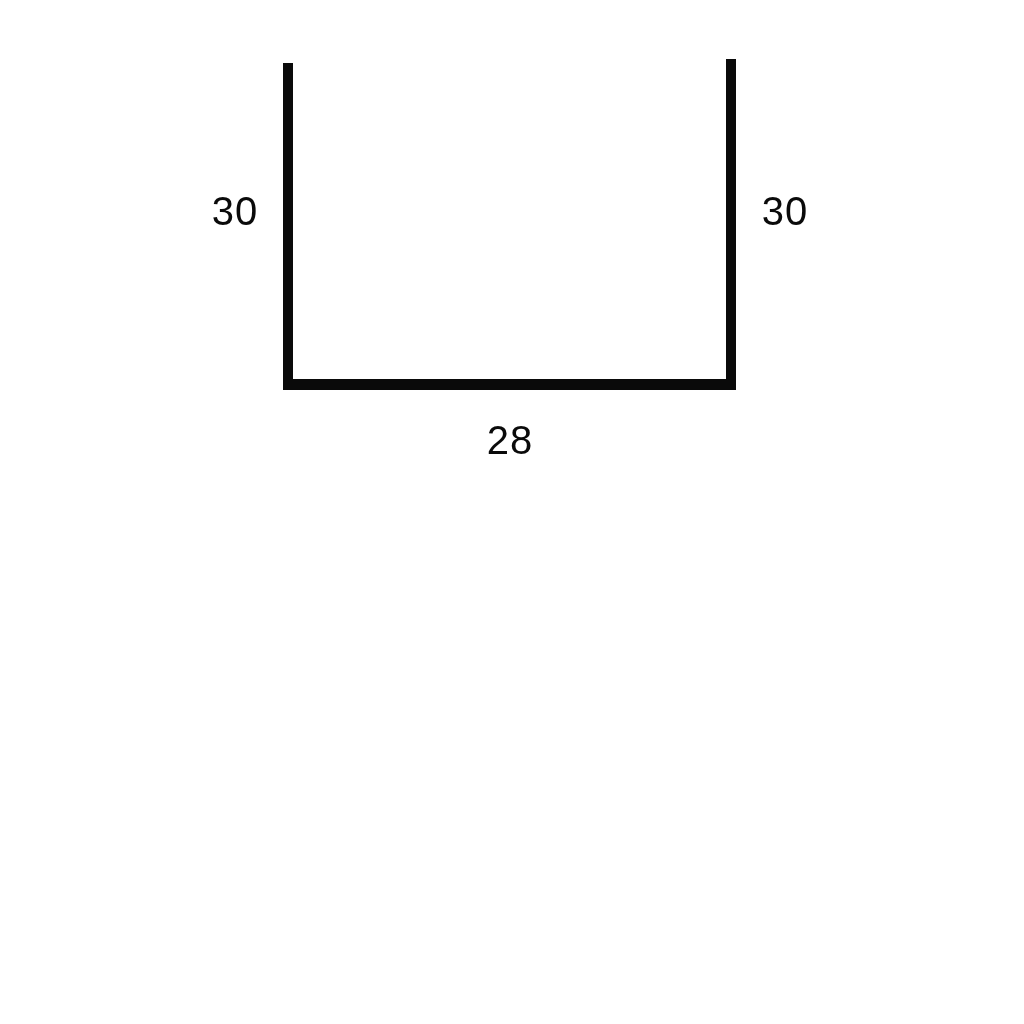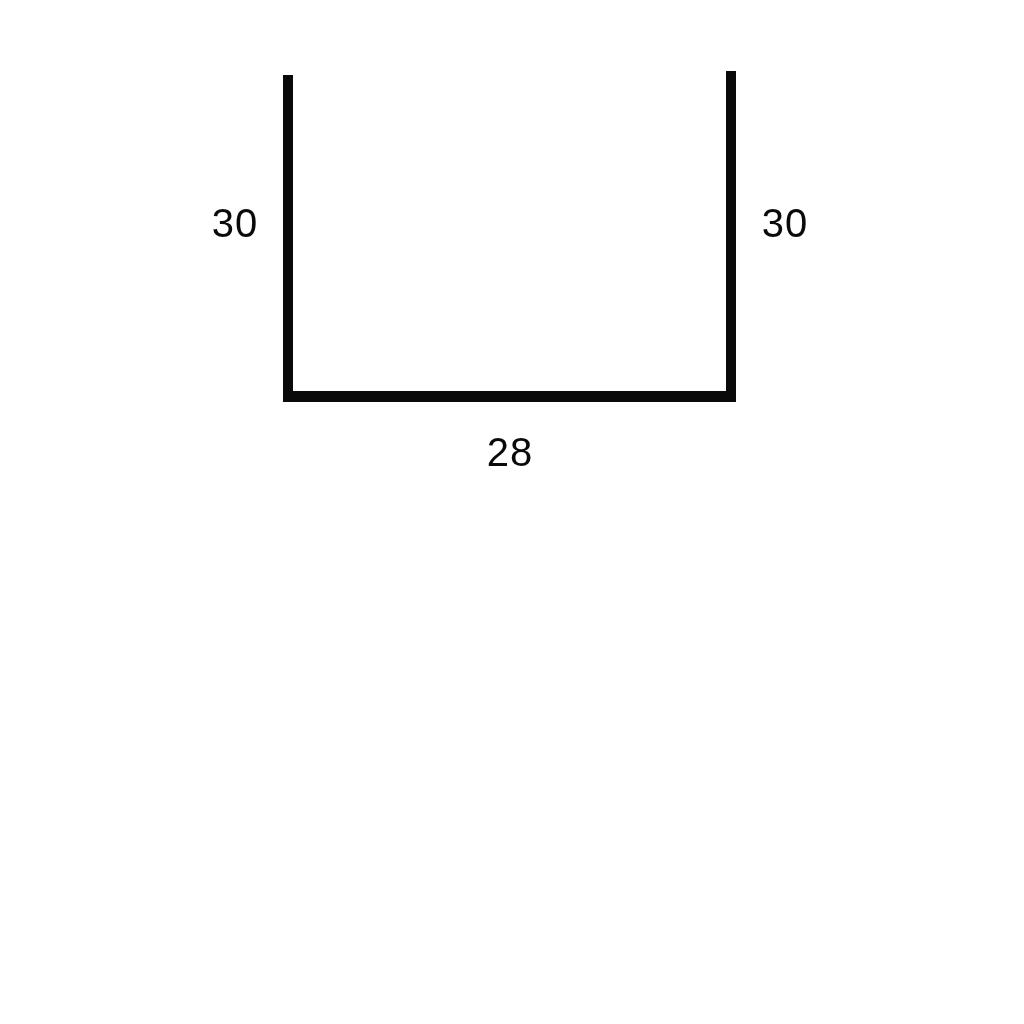--- a/index.html
+++ b/index.html
@@ -8,21 +8,20 @@
     width: 1024px;
     height: 1024px;
     background: #ffffff;
     overflow: hidden;
   }
   .stage {
     position: relative;
     width: 1024px;
     height: 864px;
     background: #ffffff;
-    margin-top: 12px;
   }
   svg text {
     font-family: "Liberation Sans", sans-serif;
     font-size: 40px;
     fill: #0a0a0a;
     letter-spacing: 1px;
   }
   svg line {
     stroke: #0a0a0a;
     stroke-linecap: butt;

